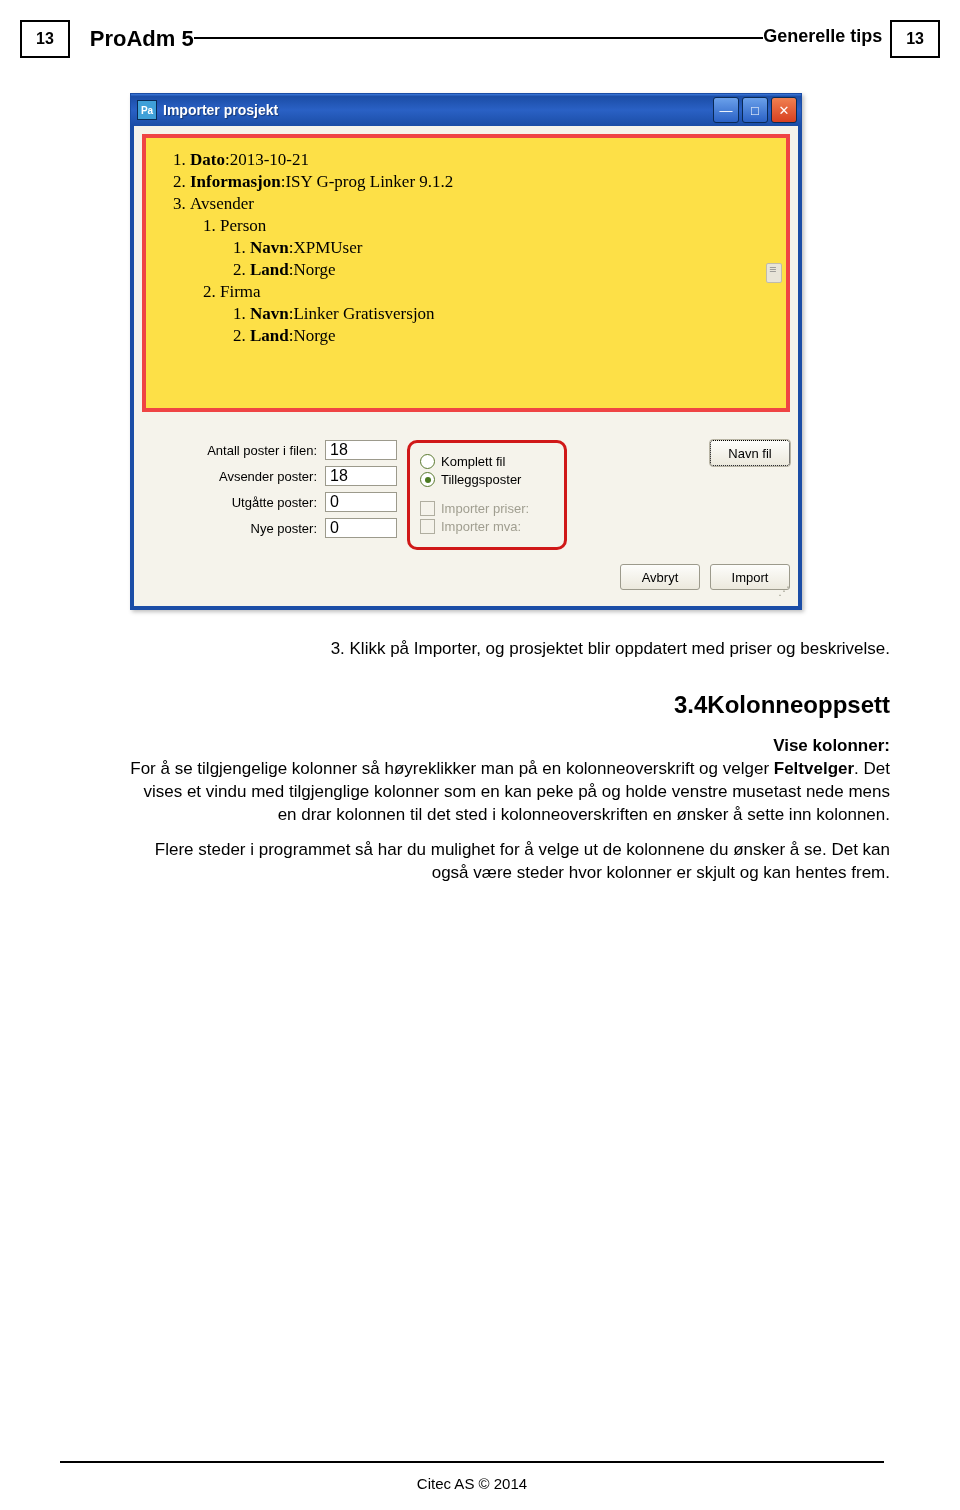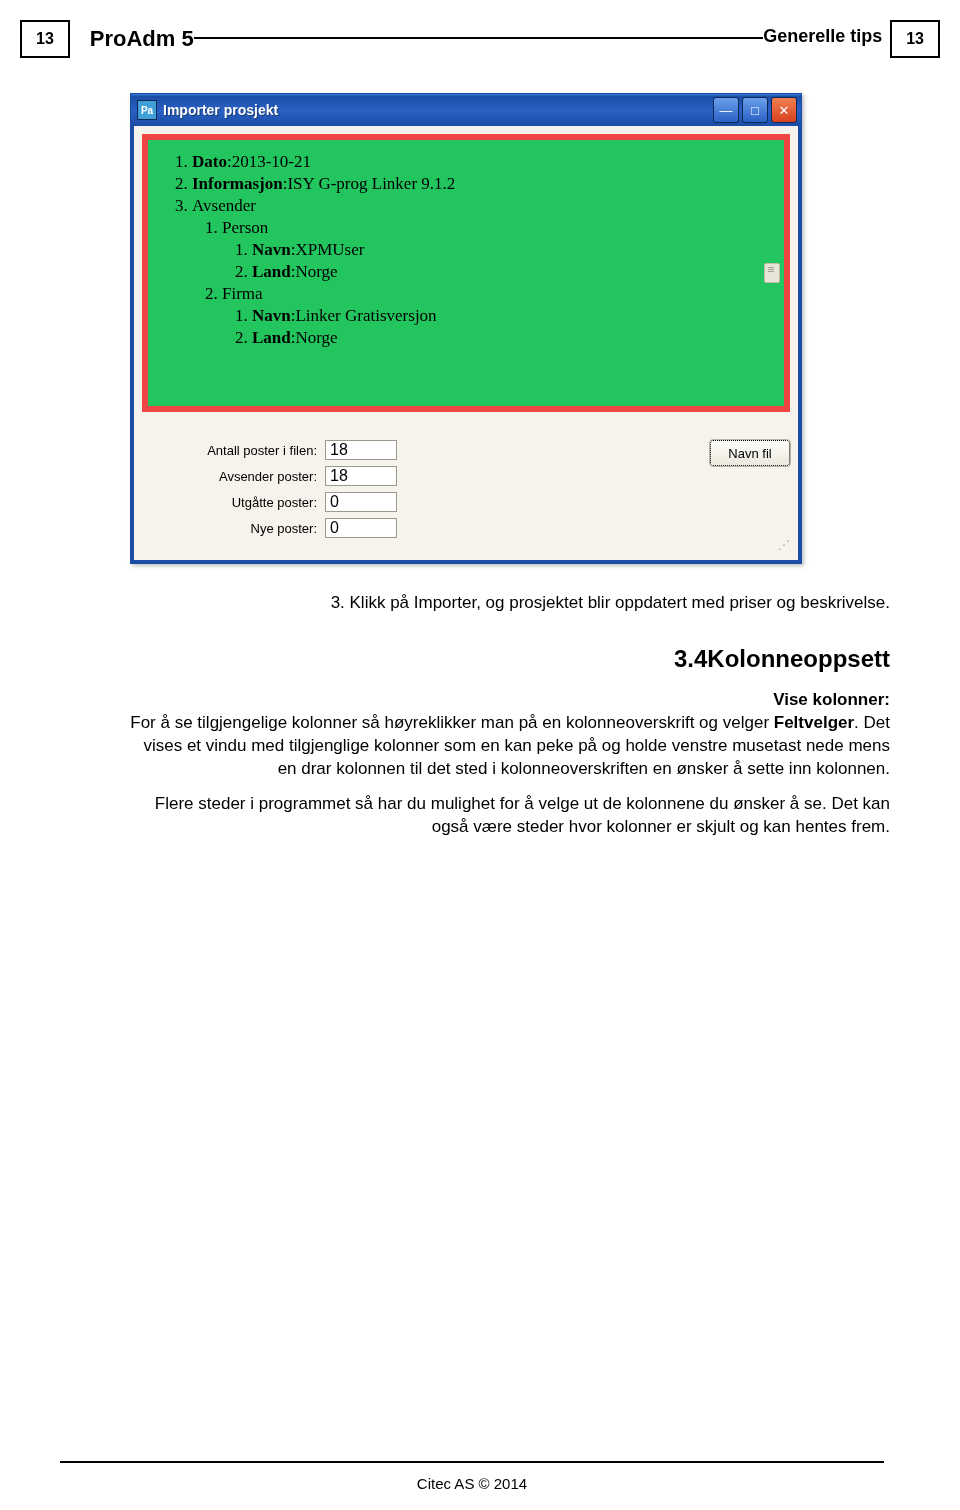--- a/index.html
+++ b/index.html
@@ -101,22 +101,22 @@
   }
   .winbtn.close { background: linear-gradient(to bottom,#f08050,#d84020); }
   .win-body {
     background: #f5f3eb;
     border-left: 3px solid #1b4da6;
     border-right: 3px solid #1b4da6;
     border-bottom: 3px solid #1b4da6;
     padding: 8px 8px 8px 8px;
   }
   .textpane {
-    background: #22c55e;
-    border: 6px solid #ef4444;
+    background: #fde047;
+    border: 4px solid #ef4444;
     height: 278px;
     padding: 10px 8px 8px 20px;
     font-family: "Times New Roman", serif;
     font-size: 17px;
     position: relative;
     box-sizing: border-box;
   }
   .textpane ol { margin: 0; padding-left: 24px; }
   .textpane ol ol { padding-left: 30px; }
   .textpane li { margin: 2px 0; }
@@ -301,25 +301,50 @@
           </div>
         <div class="field-row">
             <label>Utgåtte poster:</label>
             <input value="0" style="">
           </div>
         <div class="field-row">
             <label>Nye poster:</label>
             <input value="0" style="">
           </div>
       </div>
+      <div class="col-mid">
+        <div class="group-box">
+          <div class="radio-row">
+              <span class="radio"></span>
+              <span>Komplett fil</span>
+            </div>
+          <div class="radio-row">
+              <span class="radio checked"></span>
+              <span>Tilleggsposter</span>
+            </div>
+          <div class="sep"></div>
+          <div class="check-row disabled">
+              <span class="check"></span>
+              <span>Importer  priser:</span>
+            </div>
+          <div class="check-row disabled">
+              <span class="check"></span>
+              <span>Importer  mva:</span>
+            </div>
+        </div>
+      </div>
       <div class="col-right">
         <div class="right-top"><span class="btn focus">Navn fil</span></div>
       </div>
     </div>
 
+    <div class="btn-row">
+      <span class="btn">Avbryt</span>
+      <span class="btn">Import</span>
+    </div>
     <div class="resize-grip">⋰</div>
   </div>
 </div>
 
 <div class="content">
   <p>3. Klikk på Importer, og prosjektet blir oppdatert med priser og beskrivelse.</p>
 
   <div class="section-num">
     <span class="num">3.4</span><span>Kolonneoppsett</span>
   </div>

